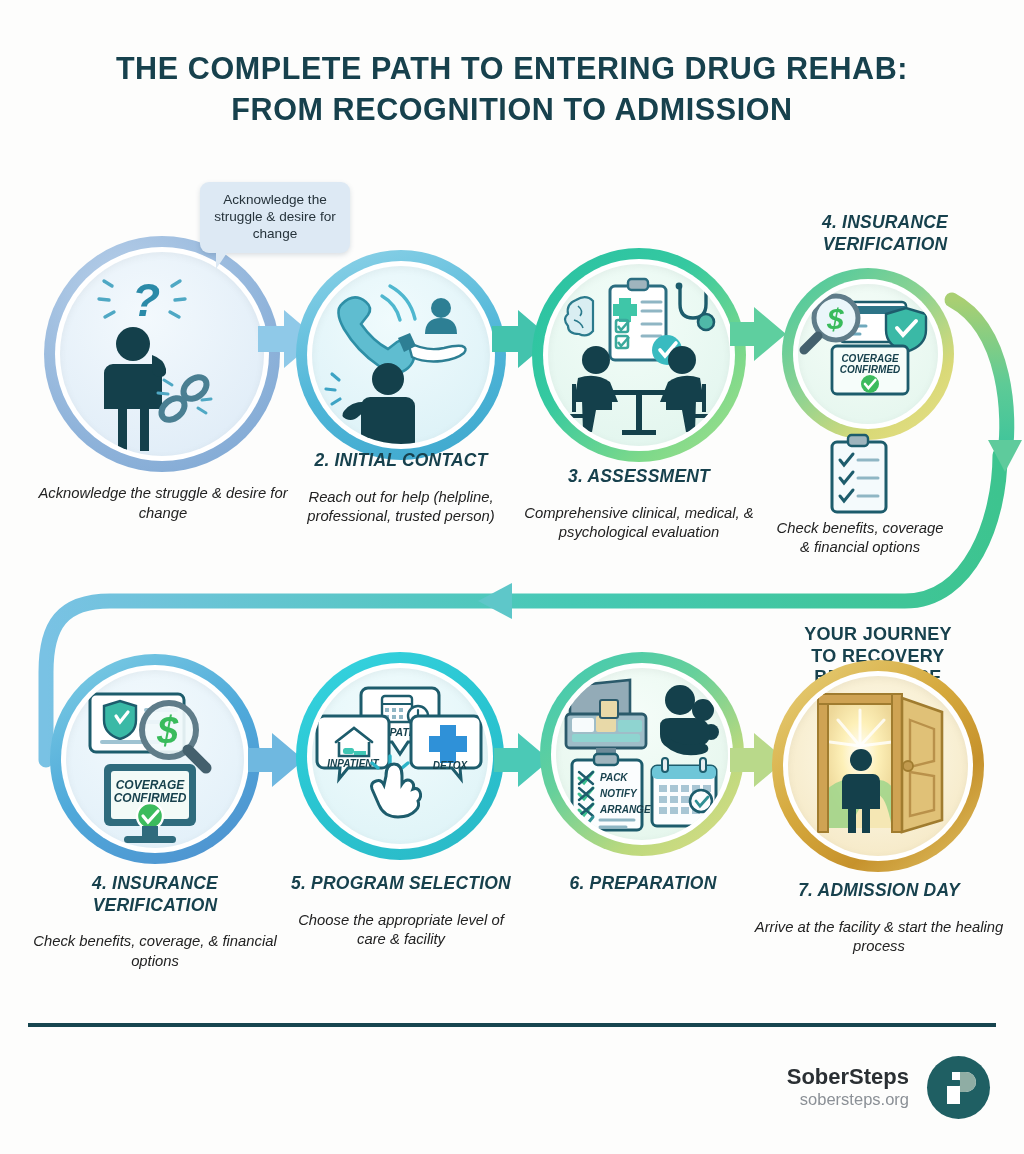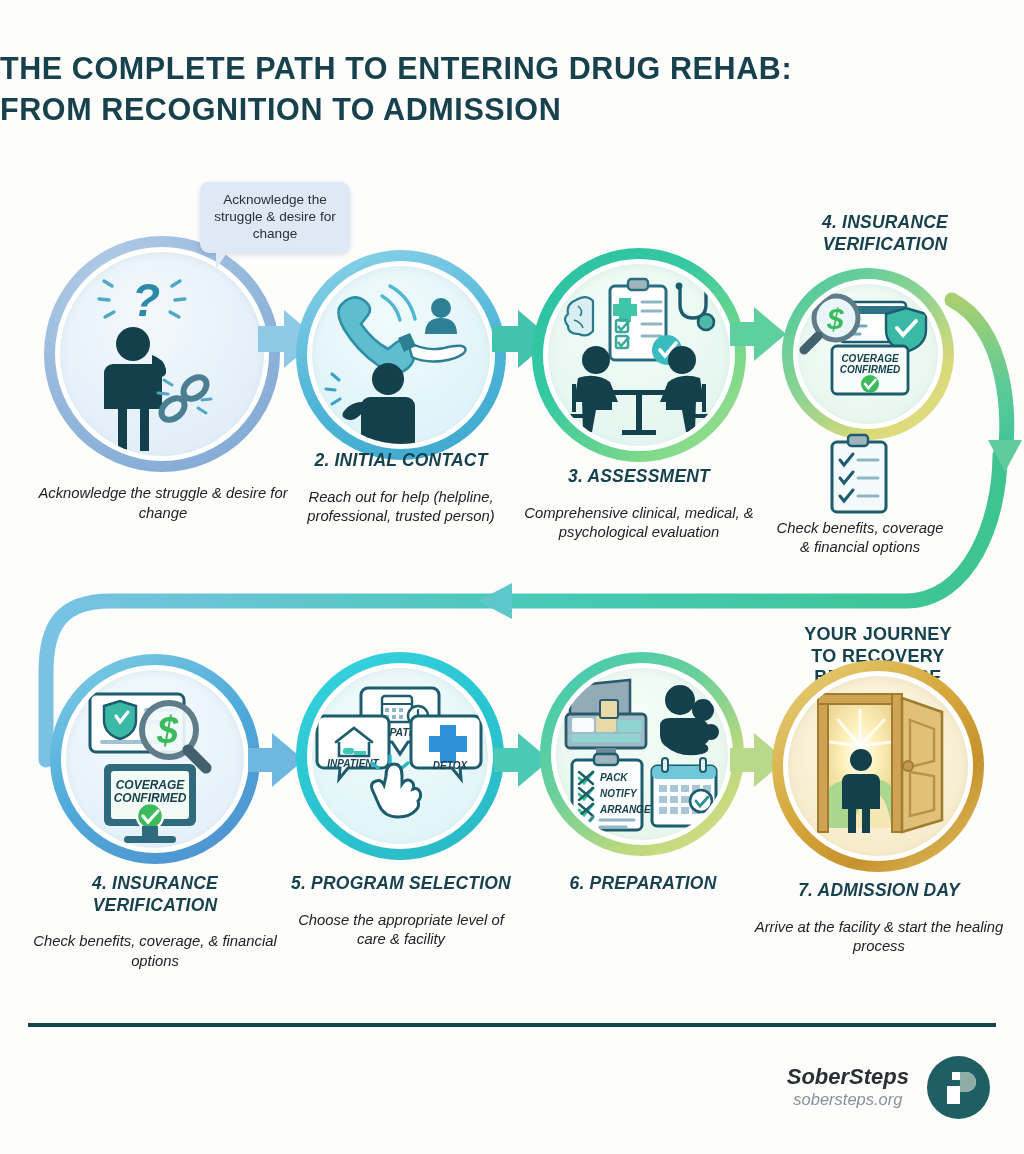--- a/index.html
+++ b/index.html
@@ -7,20 +7,21 @@
     width: 1024px; height: 1154px;
     background: #fdfdfc;
     font-family: "Liberation Sans", sans-serif;
     overflow: hidden;
   }
   #stage { position: relative; width: 1024px; height: 1154px; }
 
   
   .title-block {
     position: absolute; top: 48px; left: 0; width: 1024px;
+    text-align: center;
   }
   .title-line {
     font-size: 30.5px; font-weight: 700; letter-spacing: 0.6px;
     color: #17414d; line-height: 1.33; text-transform: uppercase;
   }
 
   
   .step { position: absolute; font-style: italic; }
   .circle-wrap { position: relative; }
   .ring {
@@ -81,21 +82,21 @@
 
   
   .divider {
     position: absolute; left: 28px; top: 1023px;
     width: 968px; height: 4px; background: #17454f;
   }
   .footer {
     position: absolute; right: 34px; top: 1056px;
     display: flex; align-items: center; gap: 18px;
   }
-  .brand-text { text-align: center; font-style: italic; }
+  .brand-text { text-align: right; }
   .brand-name { font-size: 22px; font-weight: 700; color: #2a2f33; line-height: 1.15; }
   .brand-url { font-size: 16.5px; color: #8b9096; line-height: 1.3; }
   .brand-logo {
     width: 63px; height: 63px; border-radius: 50%;
     background: #1f5f63; position: relative; flex: none;
   }
 
   
   .fig { fill: #14404b; }
 </style>

